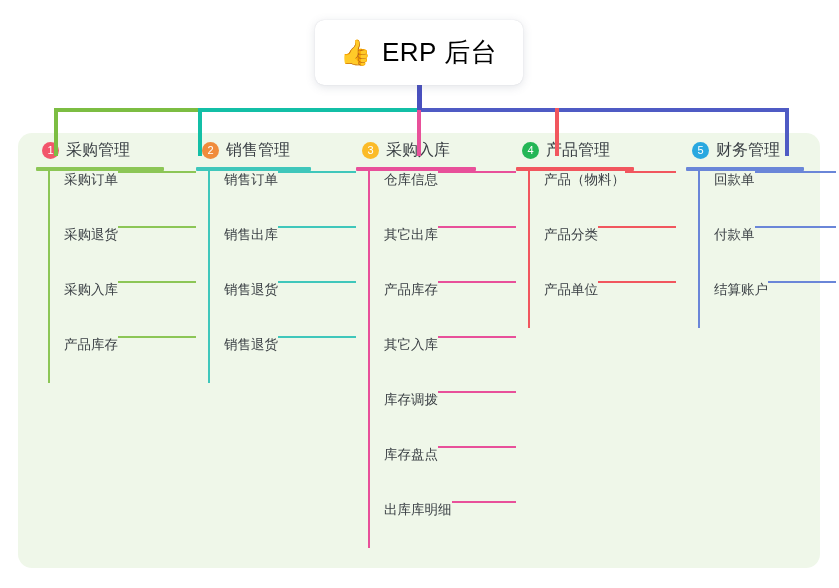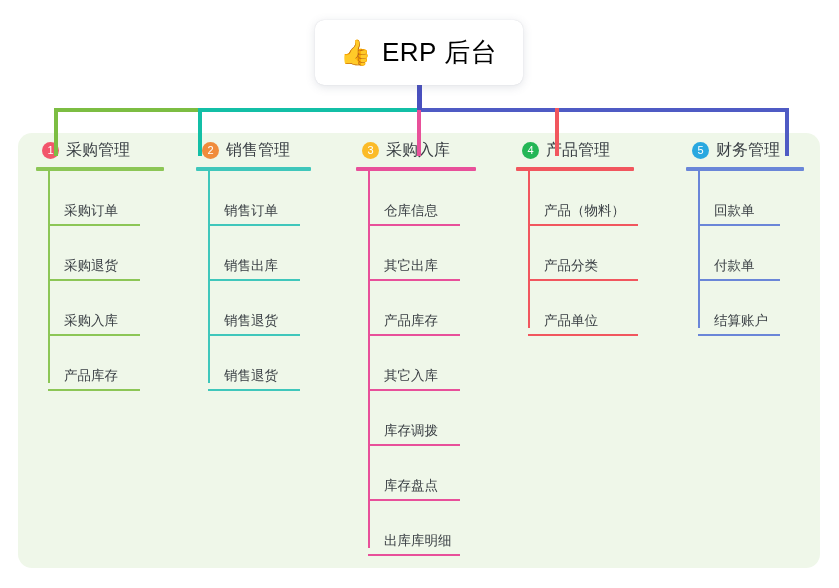--- a/index.html
+++ b/index.html
@@ -139,21 +139,20 @@
   .spine {
     position: absolute;
     left: 0;
     top: 0;
     width: 2px;
   }
   .item {
     position: relative;
     height: 55px;
     display: flex;
-    flex-direction: column;
     justify-content: flex-end;
     font-family: Liberation Serif, serif;
   }
   .item-label {
     font-size: 13.5px;
     color: #3b4045;
     white-space: nowrap;
     padding-left: 16px;
     padding-bottom: 4px;
   }

